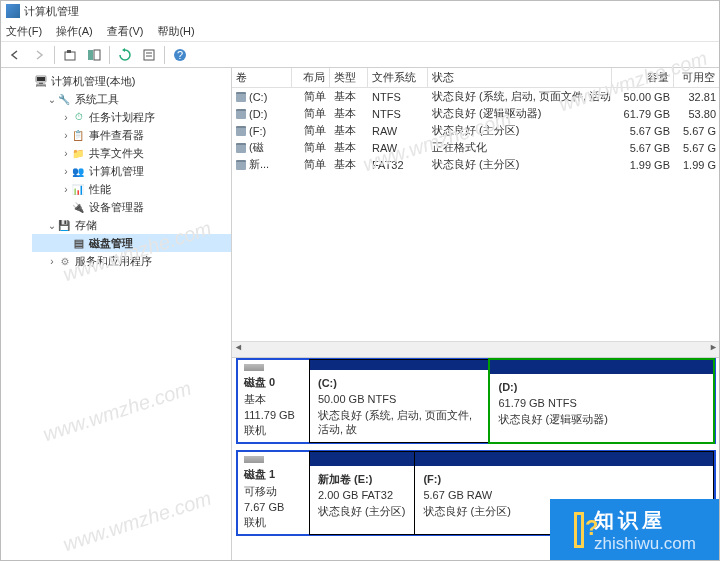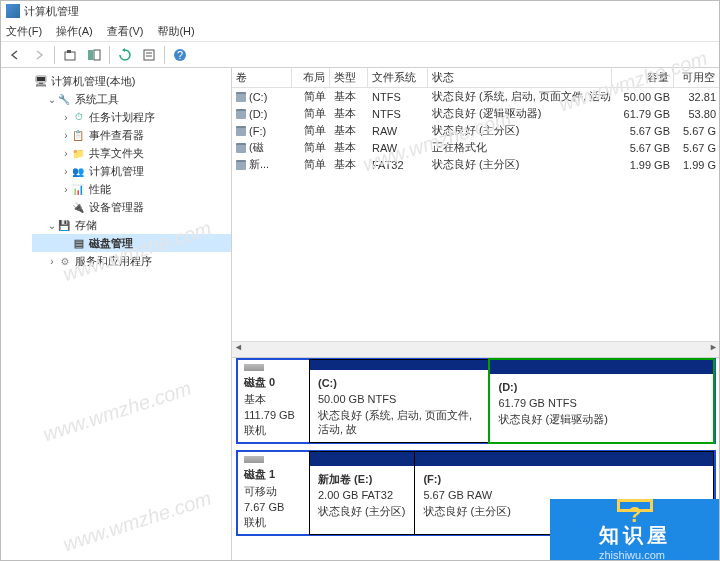--- a/index.html
+++ b/index.html
@@ -57,26 +57,26 @@
 .disk-hdr { width: 72px; border-right: 1px solid #808080; padding: 4px 6px; display: flex; flex-direction: column; gap: 2px; background: #fff; }
 .disk-hdr .dicon { width:20px; height:16px; background:linear-gradient(#bbb,#999); margin-bottom:2px; }
 .disk-parts { flex: 1; display: flex; }
 .part { border: 1px solid #000; margin: -1px 0 -1px -1px; display: flex; flex-direction: column; background:#fff; }
 .part .bar { height: 14px; background: #0a2a80; }
 .part .bar.green { background: #0a2a80; }
 .part .pbody { padding: 6px 8px; flex: 1; display: flex; flex-direction: column; gap: 2px; line-height:14px; }
 .part.sel { outline: 2px solid #00a000; outline-offset: -1px; }
 
 .watermark { position: absolute; color: #e5e5e5; font-size: 20px; font-style: italic; transform: rotate(-18deg); pointer-events: none; font-family: Arial; }
-.logo { position: absolute; right: 0; bottom: 0; width: 170px; height: 62px; background: #1e88e5; display: flex; align-items: center; padding: 0 24px; gap: 10px; flex-direction: column; }
+.logo { position: absolute; right: 0; bottom: 0; width: 170px; height: 62px; background: #1e88e5; display: flex; align-items: center; padding: 0 24px; gap: 10px; }
 .logo .sq { width: 36px; height: 36px; border: 3px solid #ffd24d; position: relative; }
 .logo .sq::after { content:"?"; color:#ffd24d; font-size:22px; font-weight:bold; position:absolute; left:8px; top:0; }
 .logo .txt { display: flex; flex-direction: column; color: #fff; }
 .logo .txt .big { font-size: 20px; font-weight: bold; letter-spacing: 4px; color:#fff; }
-.logo .txt .small { font-size: 11px; color: #cfe6fb; text-decoration: underline; }
+.logo .txt .small { font-size: 17px; color: #cfe6fb; }
 .border-outer { position:absolute; top:0; left:0; right:0; bottom:0; border:1px solid #bcbcbc; pointer-events:none; }
 </style>
 </head>
 <body>
 
 <div class="titlebar">
   <span class="ico"></span>
   <span>计算机管理</span>
 </div>
 

